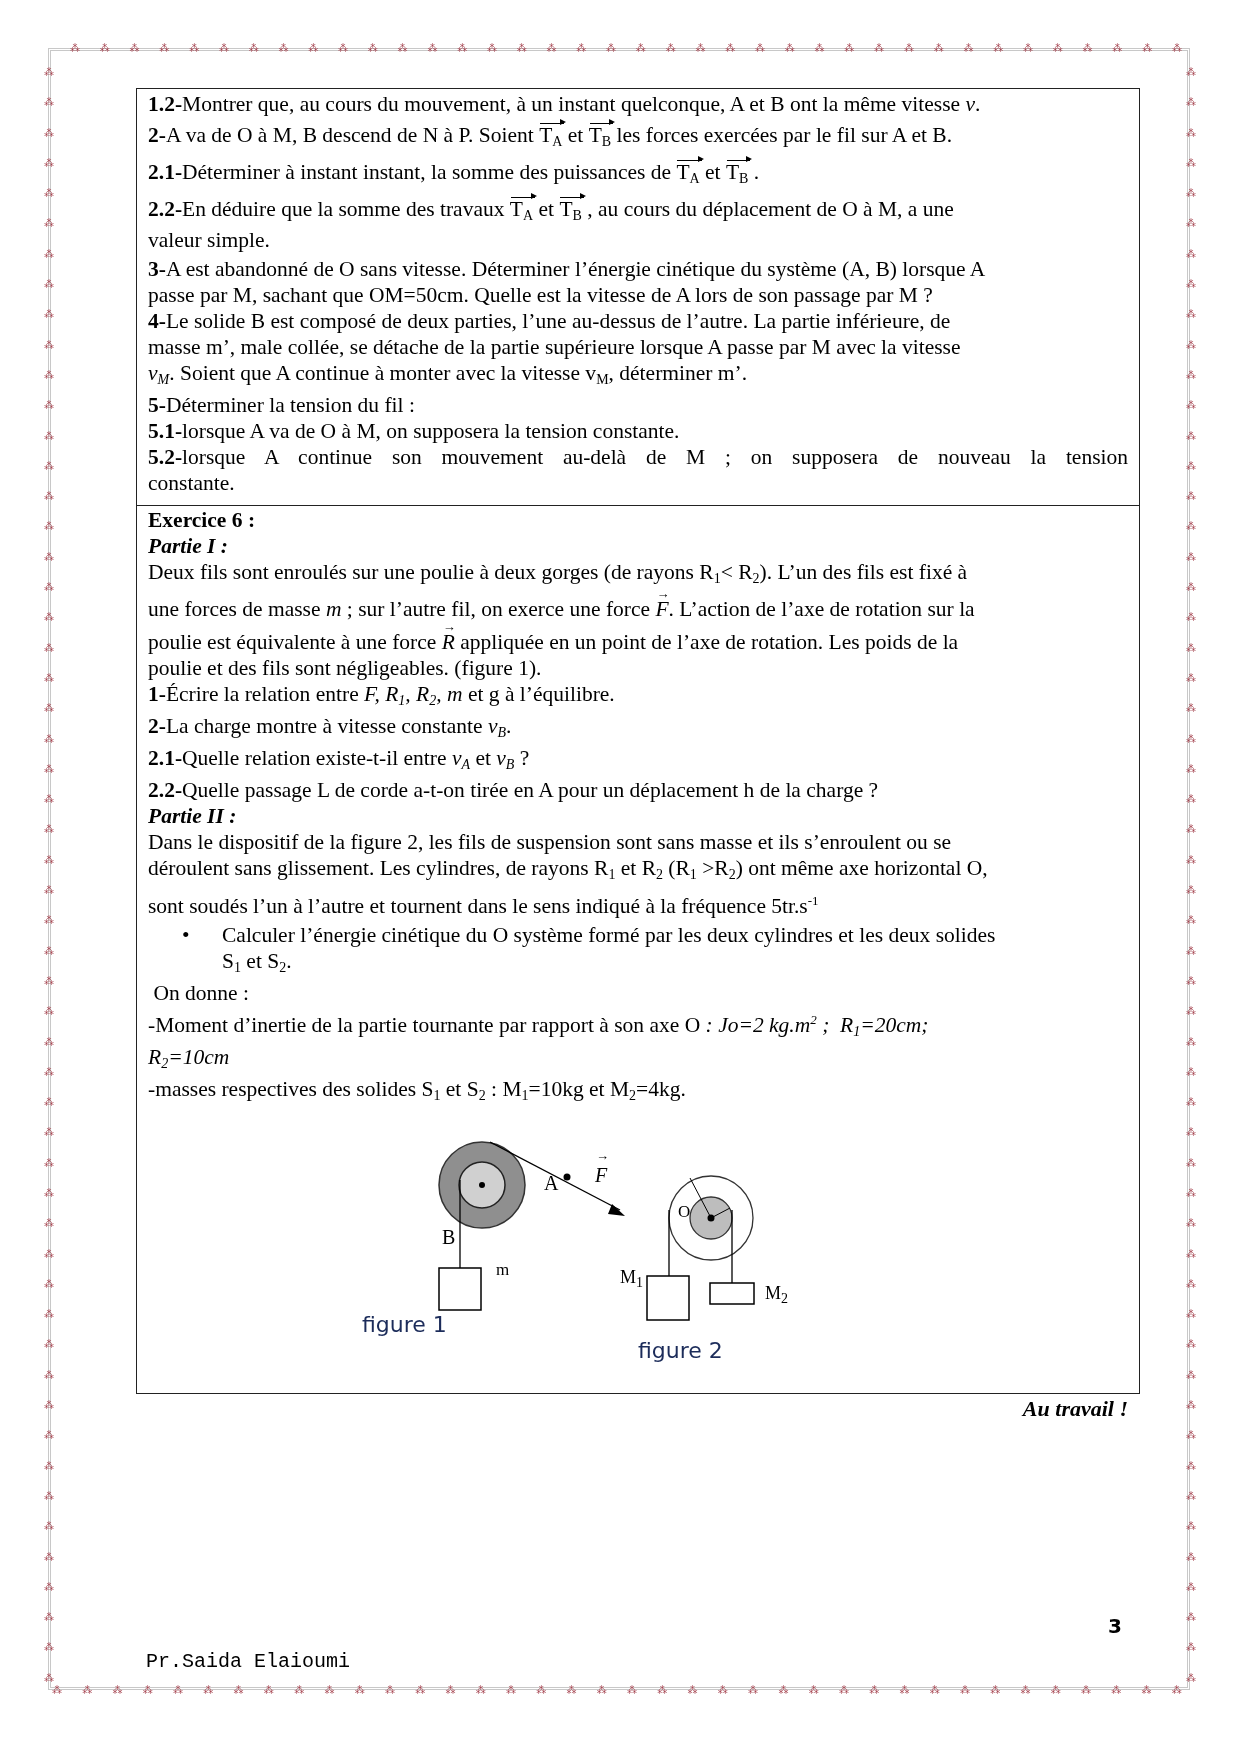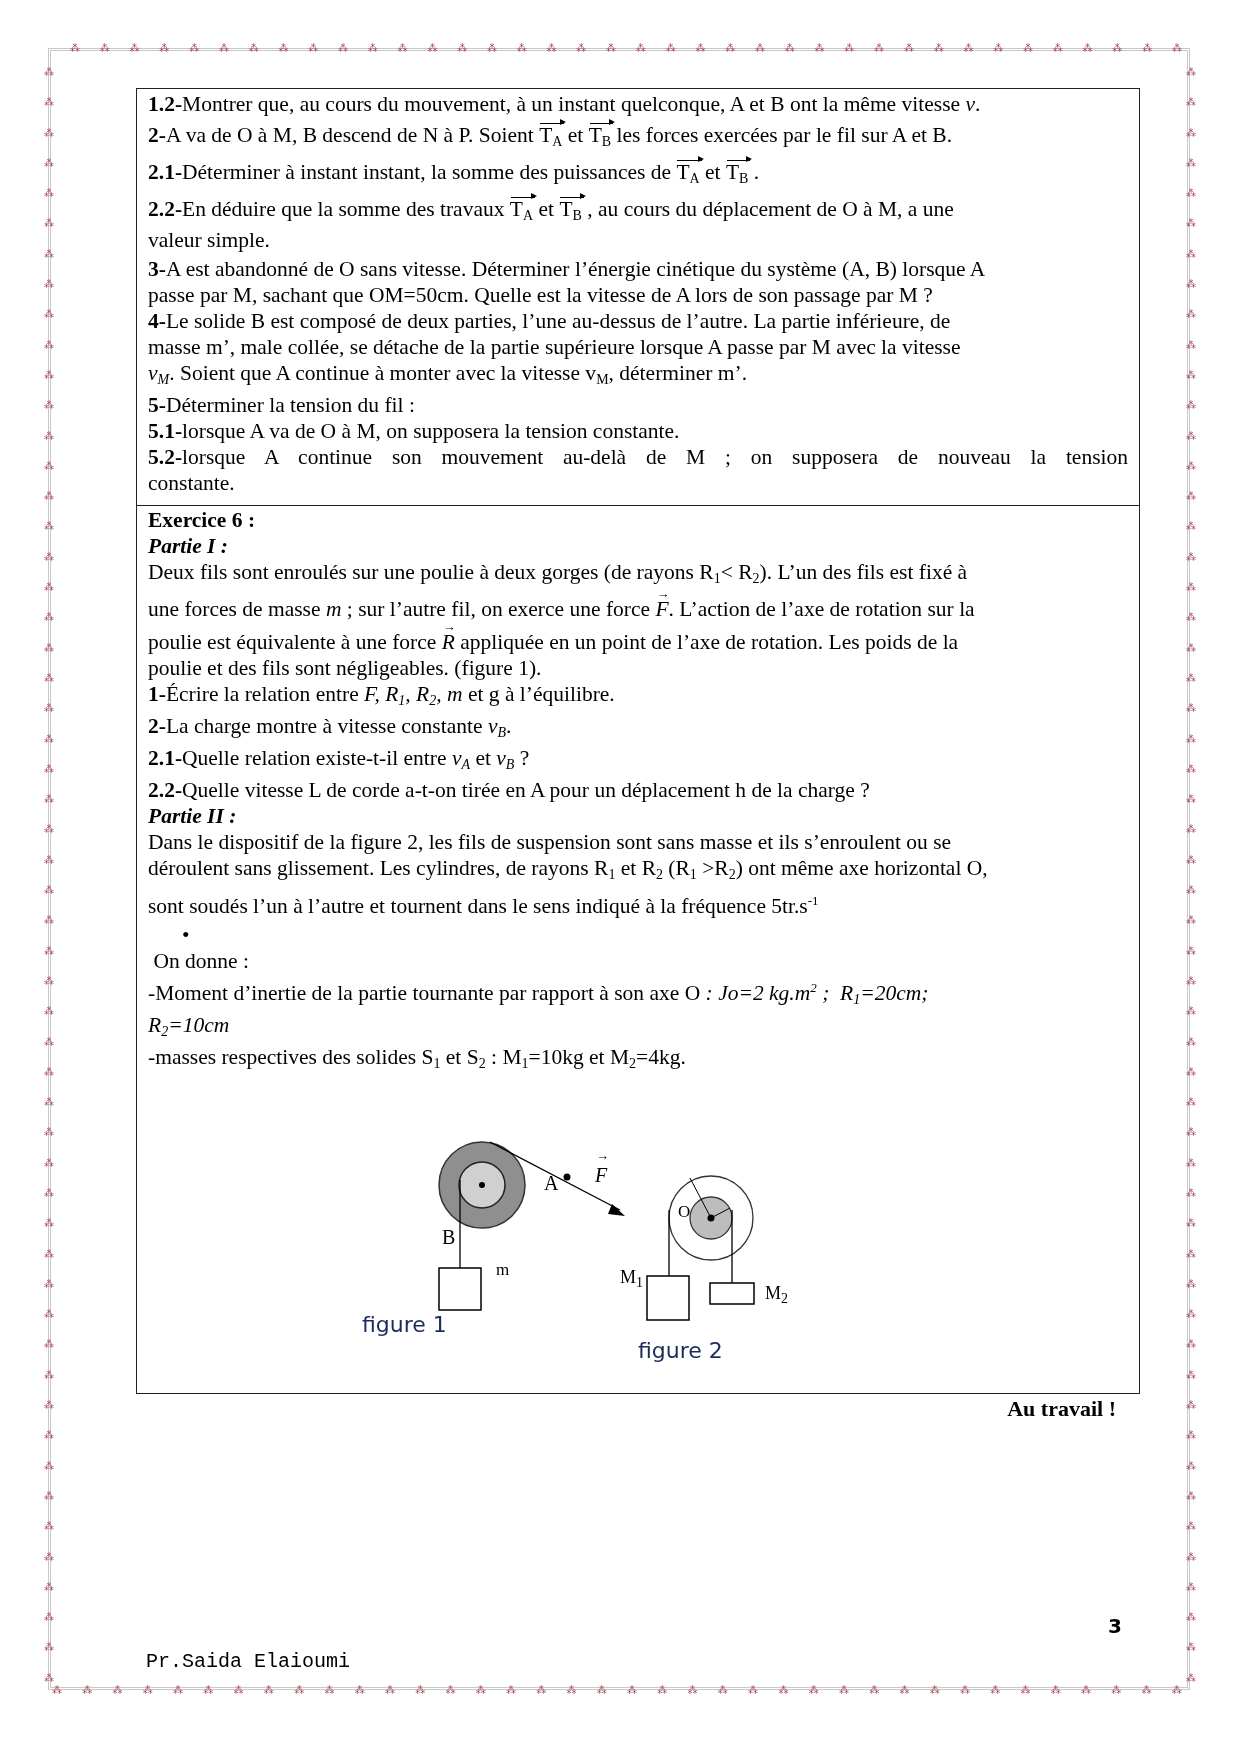--- a/index.html
+++ b/index.html
@@ -30,21 +30,21 @@
                   border-left: 6px solid #000; border-top: 3px solid transparent; border-bottom: 3px solid transparent; }
     .vs { position: relative; display: inline-block; font-style: italic; }
     .vs::after { content: "\2192"; position: absolute; left: 1px; top: -16px; font-size: 13px; font-style: normal; }
     sub { font-size: 14px; vertical-align: -4px; }
     sup { font-size: 13px; vertical-align: 8px; }
     .bullet-row { display: flex; padding-left: 34px; }
     .bullet-row .dot { width: 40px; }
     .figs { position: absolute; left: 380px; top: 1140px; width: 540px; height: 240px; }
     .fig-caption { position: absolute; font-family: "DejaVu Sans", sans-serif; font-size: 22px; color: #1c2c5a; }
     .fig-lbl { position: absolute; font-family: "Liberation Serif", serif; font-size: 20px; }
-    .closing { position: absolute; right: 124px; top: 1396px; font-size: 22px; font-weight: bold; }
+    .closing { position: absolute; right: 112px; top: 1396px; font-size: 22px; font-weight: bold; font-style: italic; }
     .page-num { position: absolute; left: 1108px; top: 1614px; font-family: "DejaVu Sans", sans-serif;
                 font-size: 20px; font-weight: bold; }
     .author { position: absolute; left: 146px; top: 1650px; font-family: Liberation Mono, monospace; font-size: 20px; }
   </style>
 </head>
 <body>
 
 <div class="page-border"></div>
 <div class="orn-row orn-top">
     <span class="orn">⁂</span>
@@ -262,27 +262,31 @@
 <div class="block block-2">
   <p><b>Exercice 6 :</b></p>
   <p style="margin-top:-3px"><b><i>Partie I :</i></b></p>
   <p style="margin-top:-3px"><span>Deux fils sont enroulés sur une poulie à deux gorges (de rayons R</span><sub>1</sub><span>&lt; R</span><sub>2</sub><span>). L’un des fils est fixé à</span></p>
   <p style="margin-top:2px"><span>une forces de masse </span><i>m</i><span> ; sur l’autre fil, on exerce une force  </span><span class="vs">F</span><span>. L’action de l’axe de rotation sur la</span></p>
   <p style="margin-top:4px"><span>poulie est équivalente à une force </span><span class="vs">R</span><span> appliquée en un point de l’axe de rotation. Les poids de la</span></p>
   <p style="margin-top:-3px">poulie et des fils sont négligeables. (figure 1).</p>
   <p style="margin-top:-3px"><b>1-</b><span>Écrire la relation entre </span><i>F, R</i><sub style="font-style:italic">1</sub><i>, R</i><sub style="font-style:italic">2</sub><i>, m</i><span> et g à l’équilibre.</span></p>
   <p style="margin-top:-3px"><b>2-</b><span>La charge montre à vitesse constante </span><i>v</i><sub style="font-style:italic">B</sub><span>.</span></p>
   <p style="margin-top:-3px"><b>2.1-</b><span>Quelle relation existe-t-il entre </span><i>v</i><sub style="font-style:italic">A</sub><span> et </span><i>v</i><sub style="font-style:italic">B</sub><span> ?</span></p>
-  <p style="margin-top:-3px"><b>2.2-</b><span>Quelle vitesse L de corde a-t-on tirée en A pour un déplacement h de la charge ?</span></p>
+  <p style="margin-top:-3px"><b>2.2-</b><span>Quelle passage L de corde a-t-on tirée en A pour un déplacement h de la charge ?</span></p>
   <p style="margin-top:-3px"><b><i>Partie II :</i></b></p>
   <p style="margin-top:-3px">Dans le dispositif de la figure 2, les fils de suspension sont sans masse et ils s’enroulent ou se</p>
   <p style="margin-top:-3px"><span>déroulent sans glissement. Les cylindres, de rayons R</span><sub>1</sub><span> et R</span><sub>2</sub><span> (R</span><sub>1</sub><span> &gt;R</span><sub>2</sub><span>) ont même axe horizontal O,</span></p>
   <p style="margin-top:-3px"><span>sont soudés l’un à l’autre et tournent dans le sens indiqué à la fréquence 5tr.s</span><sup>-1</sup></p>
   <div class="bullet-row">
     <span class="dot">•</span>
+    <div>
+      <p>Calculer l’énergie cinétique du O système formé par les deux cylindres et les deux solides</p>
+      <p style="margin-top:-3px"><span>S</span><sub>1</sub><span> et S</span><sub>2</sub><span>.</span></p>
+    </div>
   </div>
   <p style="white-space:pre;margin-top:-3px"> On donne :</p>
   <p style="margin-top:-3px"><span>-Moment d’inertie de la partie tournante par rapport à son axe O </span><i>: Jo=2 kg.m</i><sup style="font-style:italic">2</sup><i style="white-space:pre"> ;  R</i><sub style="font-style:italic">1</sub><i>=20cm;</i></p>
   <p style="margin-top:-3px"><i>R</i><sub style="font-style:italic">2</sub><i>=10cm</i></p>
   <p style="margin-top:-3px"><span>-masses respectives des solides S</span><sub>1</sub><span> et S</span><sub>2</sub><span> : M</span><sub>1</sub><span>=10kg et M</span><sub>2</sub><span>=4kg.</span></p>
 </div>
 
 <div class="figs">
   <svg width="540" height="240" style="position:absolute;left:0;top:0">
 

